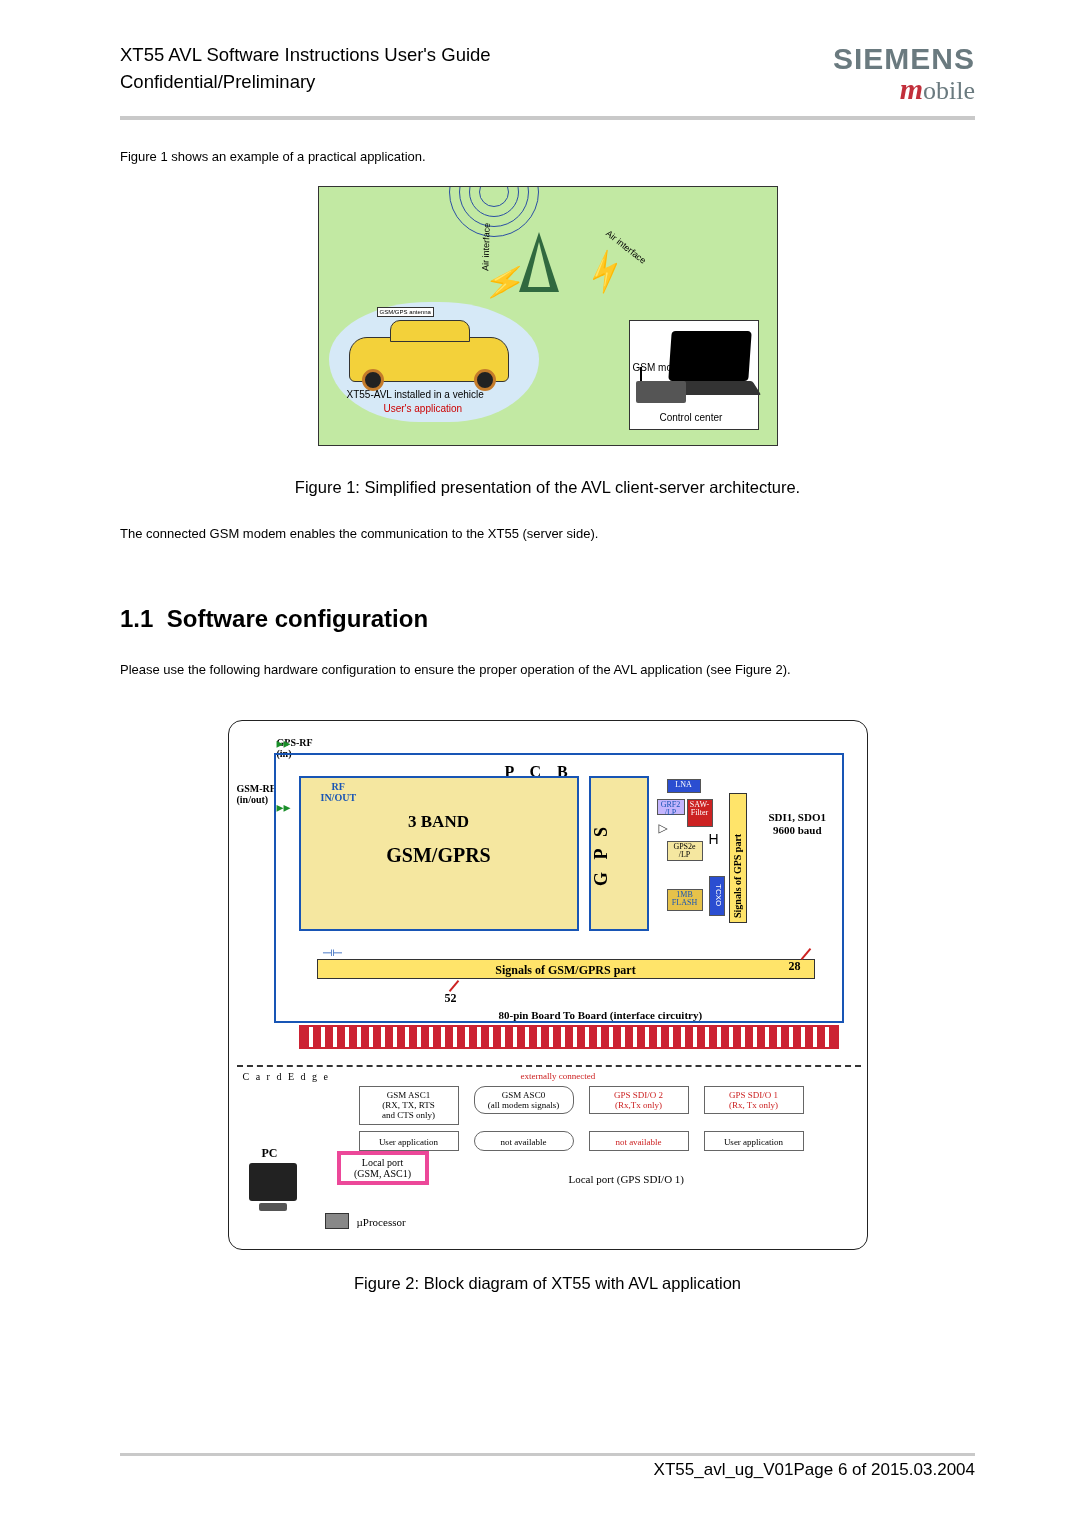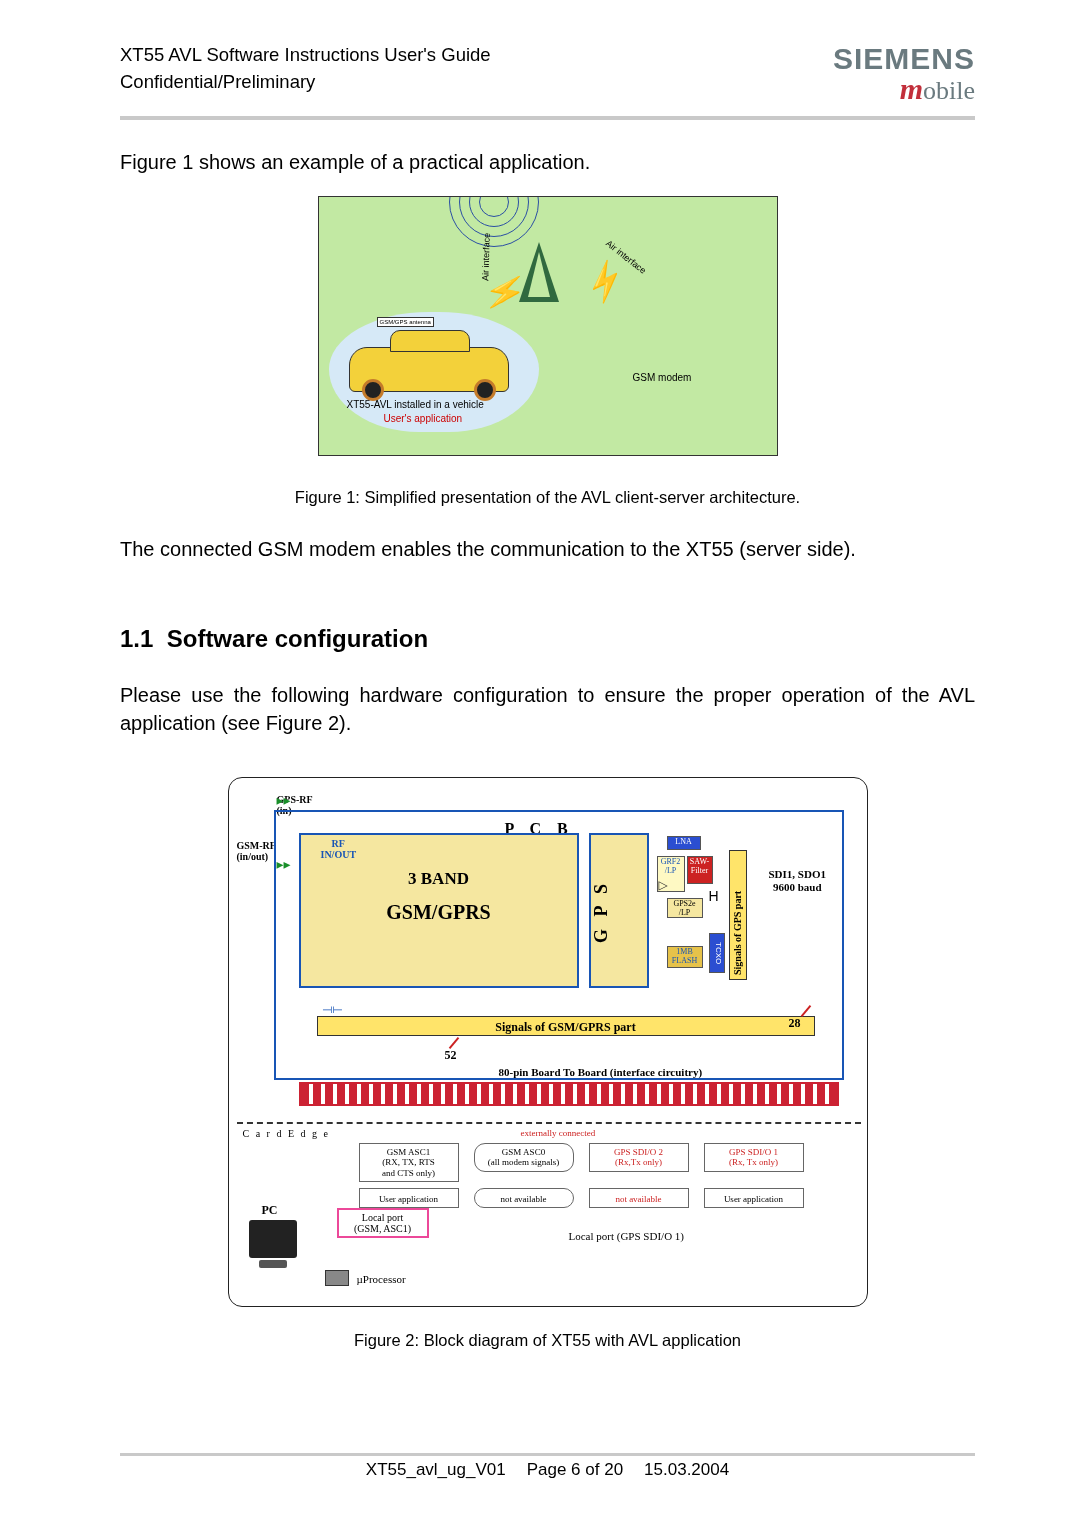--- a/index.html
+++ b/index.html
@@ -45,21 +45,21 @@
     font-weight: 700;
     font-size: 30px;
     font-style: italic;
   }
   .hr-top {
     border: none;
     border-top: 4px solid #c9c9c9;
     margin-top: 2px;
   }
   .body-text {
-    font-size: 20px;
+    font-size: 13px;
     line-height: 1.4;
     margin-top: 28px;
   }
   .justify { text-align: justify; }
   .fig-wrap {
     text-align: center;
     margin-top: 20px;
   }
   .fig1-box {
     display: inline-block;
@@ -157,21 +157,21 @@
   .gsm-block .t1{font:700 17px 'Times New Roman'; text-align:center; margin-top:34px;}
   .gsm-block .t2{font:700 20px 'Times New Roman'; text-align:center; margin-top:12px;}
   .rf-lbl{position:absolute; left:92px; top:60px; font:700 10px 'Times New Roman'; color:#1855b5; text-align:center; line-height:1.1;}
   .gps-block {
     position:absolute; left:360px; top:55px; width:60px; height:155px;
     background:#f5e7a0; border:2px solid #1855b5;
   }
   .gps-v { position:absolute; left:362px; top:58px; font:700 18px 'Times New Roman'; writing-mode:vertical-rl; transform:rotate(180deg); height:150px; text-align:center; letter-spacing:4px;}
   .minibox{position:absolute;border:1px solid #555;font:8px 'Times New Roman';text-align:center;line-height:1.1;padding:1px;}
   .mb-lna{left:438px;top:58px;width:34px;height:14px;background:#2b4ed1;color:#fff;}
-  .mb-grf{left:428px;top:78px;width:28px;height:36px;background:#fef9c3;color:#1855b5;}
+  .mb-grf{left:428px;top:78px;width:28px;height:16px;background:#c4b5fd;color:#1855b5;}
   .mb-saw{left:458px;top:78px;width:26px;height:28px;background:#c22;color:#fff;}
   .mb-gps2e{left:438px;top:120px;width:36px;height:20px;background:#f5e7a0;}
   .mb-flash{left:438px;top:168px;width:36px;height:22px;background:#e6c24a;color:#1855b5;}
   .mb-tcxo{left:480px;top:155px;width:16px;height:40px;background:#2b4ed1;color:#fff;writing-mode:vertical-rl;font:8px Arial;}
   .sig-gps{position:absolute;left:500px;top:72px;width:18px;height:130px;background:#ffe46a;border:1px solid #333;}
   .sig-gps span{position:absolute;left:2px;top:6px;font:700 10px 'Times New Roman';writing-mode:vertical-rl;transform:rotate(180deg);height:118px;}
   .sdi-lbl{position:absolute;left:540px;top:90px;font:700 11px 'Times New Roman';text-align:center;line-height:1.2;}
   .sig-gsm{position:absolute;left:88px;top:238px;width:498px;height:20px;background:#ffe46a;border:1px solid #333;text-align:center;font:700 12px 'Times New Roman';line-height:20px;}
   .n52{position:absolute;left:216px;top:270px;font:700 12px 'Times New Roman';}
   .n28{position:absolute;left:560px;top:238px;font:700 12px 'Times New Roman';}
@@ -186,34 +186,34 @@
   .dashed{position:absolute;left:8px;top:344px;width:624px;border-top:2px dashed #333;}
   .card-edge{position:absolute;left:14px;top:350px;font:10px 'Times New Roman';letter-spacing:2px;}
   .ext-conn{position:absolute;left:292px;top:350px;font:9px 'Times New Roman';color:#c22;}
   .col-box{position:absolute;top:365px;width:100px;border:1px solid #666;font:9px 'Times New Roman';text-align:center;padding:3px 2px;line-height:1.15;}
   .col-box.red{color:#c22;}
   .cA{left:130px;} .cB{left:245px;border-radius:11px;} .cC{left:360px;} .cD{left:475px;}
   .row2{top:410px;height:20px;line-height:14px;}
   .pc-lbl{position:absolute;left:33px;top:425px;font:700 12px 'Times New Roman';}
   .monitor{position:absolute;left:20px;top:442px;width:48px;height:38px;background:#222;border-radius:3px;}
   .monitor::after{content:"";position:absolute;left:10px;bottom:-10px;width:28px;height:8px;background:#555;border-radius:2px;}
-  .local-port-box{position:absolute;left:108px;top:430px;width:92px;border:2px solid #ec4899;font:10px 'Times New Roman';text-align:center;padding:2px;}
+  .local-port-box{position:absolute;left:108px;top:430px;width:92px;border:4px solid #ec4899;font:10px 'Times New Roman';text-align:center;padding:2px;}
   .local-port-gps{position:absolute;left:340px;top:452px;font:11px 'Times New Roman';}
   .uproc{position:absolute;left:128px;top:495px;font:11px 'Times New Roman';}
   .chip{position:absolute;left:96px;top:492px;width:24px;height:16px;background:#888;border:1px solid #333;}
   .gps-rf{position:absolute;left:12px;top:16px;font:700 10px 'Times New Roman';line-height:1.1;margin-left:36px;}
   .gsm-rf{position:absolute;left:8px;top:62px;font:700 10px 'Times New Roman';line-height:1.1;}
   .arrow-gps{position:absolute;left:48px;top:14px;color:#1a8f2a;font-size:14px;}
   .arrow-gsm{position:absolute;left:48px;top:78px;color:#1a8f2a;font-size:14px;}
   .tri{position:absolute;left:430px;top:100px;font:12px Arial;color:#333;}
 
   .footer-hr { border:none; border-top:3px solid #c9c9c9; }
   .footer {
-    display:flex; justify-content:center;
-    font-size:17px; margin-top:4px;gap:21px;
+    display:flex; justify-content:flex-end;
+    font-size:17px; margin-top:4px;
   }
   .footer-wrap{ position:absolute; left:120px; right:105px; bottom:48px; }
 
   .hsym{position:absolute;left:480px;top:110px;font:14px Arial;}
   .cap-sym{position:absolute;left:94px;top:224px;font:12px Arial;color:#1855b5;}
 </style>
 </head>
 <body>
 
 <div class="page">
@@ -249,20 +249,25 @@
       <div class="label-air2">Air interface</div>
       <div class="cloud"></div>
       <div class="tiny-box">GSM/GPS antenna</div>
       <div class="car">
         <div class="car-top"></div>
         <div class="wheel w1"></div>
           <div class="wheel w2"></div>
       </div>
       <div class="vehicle-lbl">XT55-AVL installed in a vehicle</div>
       <div class="user-app-lbl">User's application</div>
+      <div class="cc-box">
+        <div class="laptop"></div>
+        <div class="gsm-modem"></div>
+        <div class="cc-lbl">Control center</div>
+      </div>
       <div class="gsm-lbl">GSM modem</div>
     </div>
     <div class="caption">Figure 1: Simplified presentation of the AVL client-server architecture.</div>
   </div>
 
   <p class="body-text">The connected GSM modem enables the communication to the XT55 (server side).</p>
 
   <h2 class="section-h">
     <span>1.1</span>&nbsp;&nbsp;<span>Software configuration</span>
   </h2>

